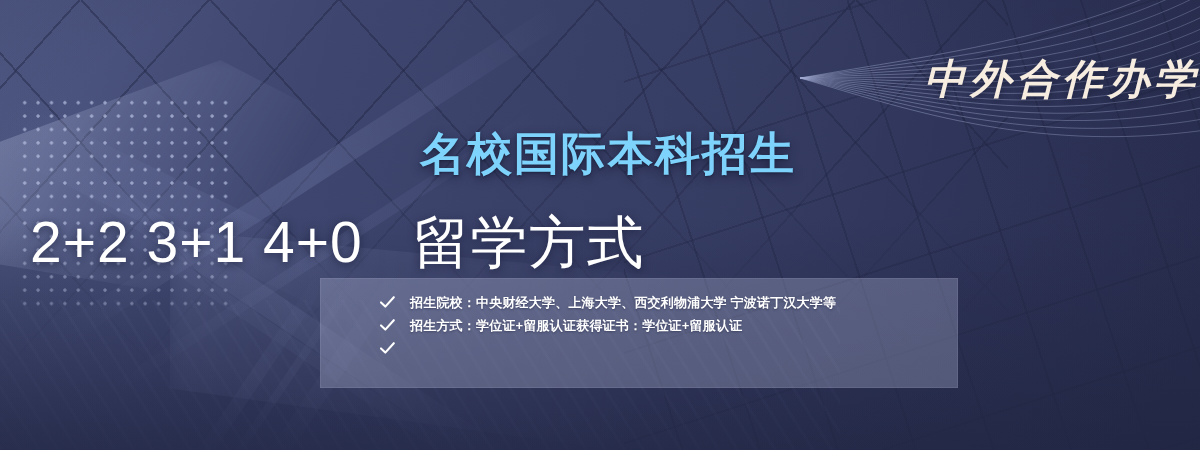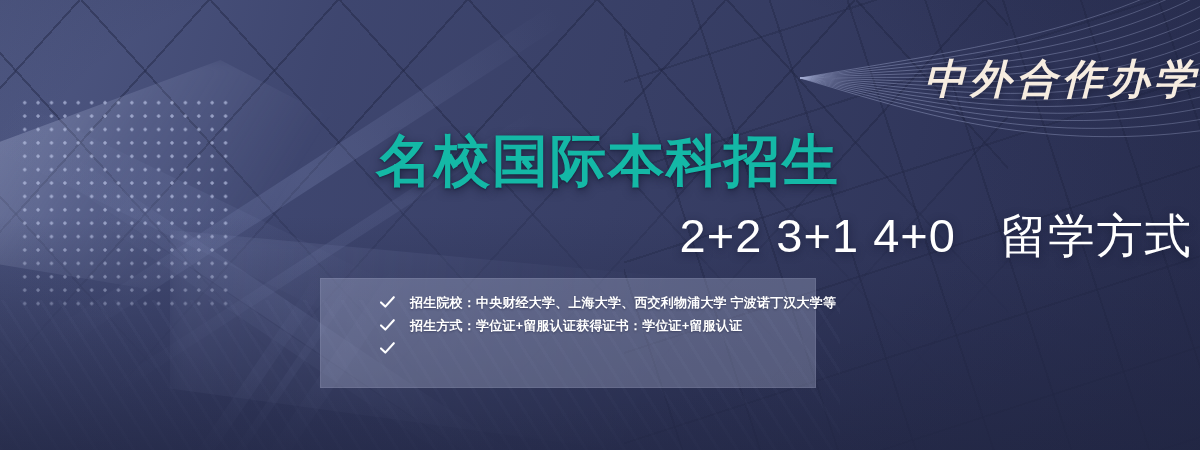--- a/index.html
+++ b/index.html
@@ -184,51 +184,51 @@
     text-shadow: 0 2px 7px rgba(22,26,50,0.62);
     padding-left: 30px;
   }
 
   .headline {
     position: absolute;
     left: 0;
     right: 0;
     top: 124px;
     text-align: center;
-    font-size: 56px;
+    font-size: 45px;
     font-weight: 700;
     letter-spacing: 2px;
-    color: #14b8a6;
+    color: #7dd3fc;
     text-shadow:
       0 3px 10px rgba(20,24,48,0.70),
       0 1px 2px rgba(20,24,48,0.55);
     padding-left: 16px;
   }
 
   .subhead {
     position: absolute;
     left: 0;
-    right: 8px;
+    right: 0;
     top: 205px;
-    text-align: right;
-    font-size: 47px;
+    text-align: left;
+    font-size: 57px;
     font-weight: 400;
     letter-spacing: 1px;
     color: #ffffff;
     text-shadow: 0 2px 8px rgba(20,24,48,0.62);
     padding-left: 30px;
   }
   .subhead .gap { display: inline-block; width: 16px; }
 
   
   .info-panel {
     position: absolute;
     left: 320px;
     top: 278px;
-    width: 496px;
+    width: 638px;
     height: 110px;
     background: rgba(190,196,224,0.30);
     box-shadow: inset 0 0 0 1px rgba(214,220,244,0.10);
   }
   .info-list {
     margin: 0;
     padding: 14px 0 0 0;
     list-style: none;
   }
   .info-item {

